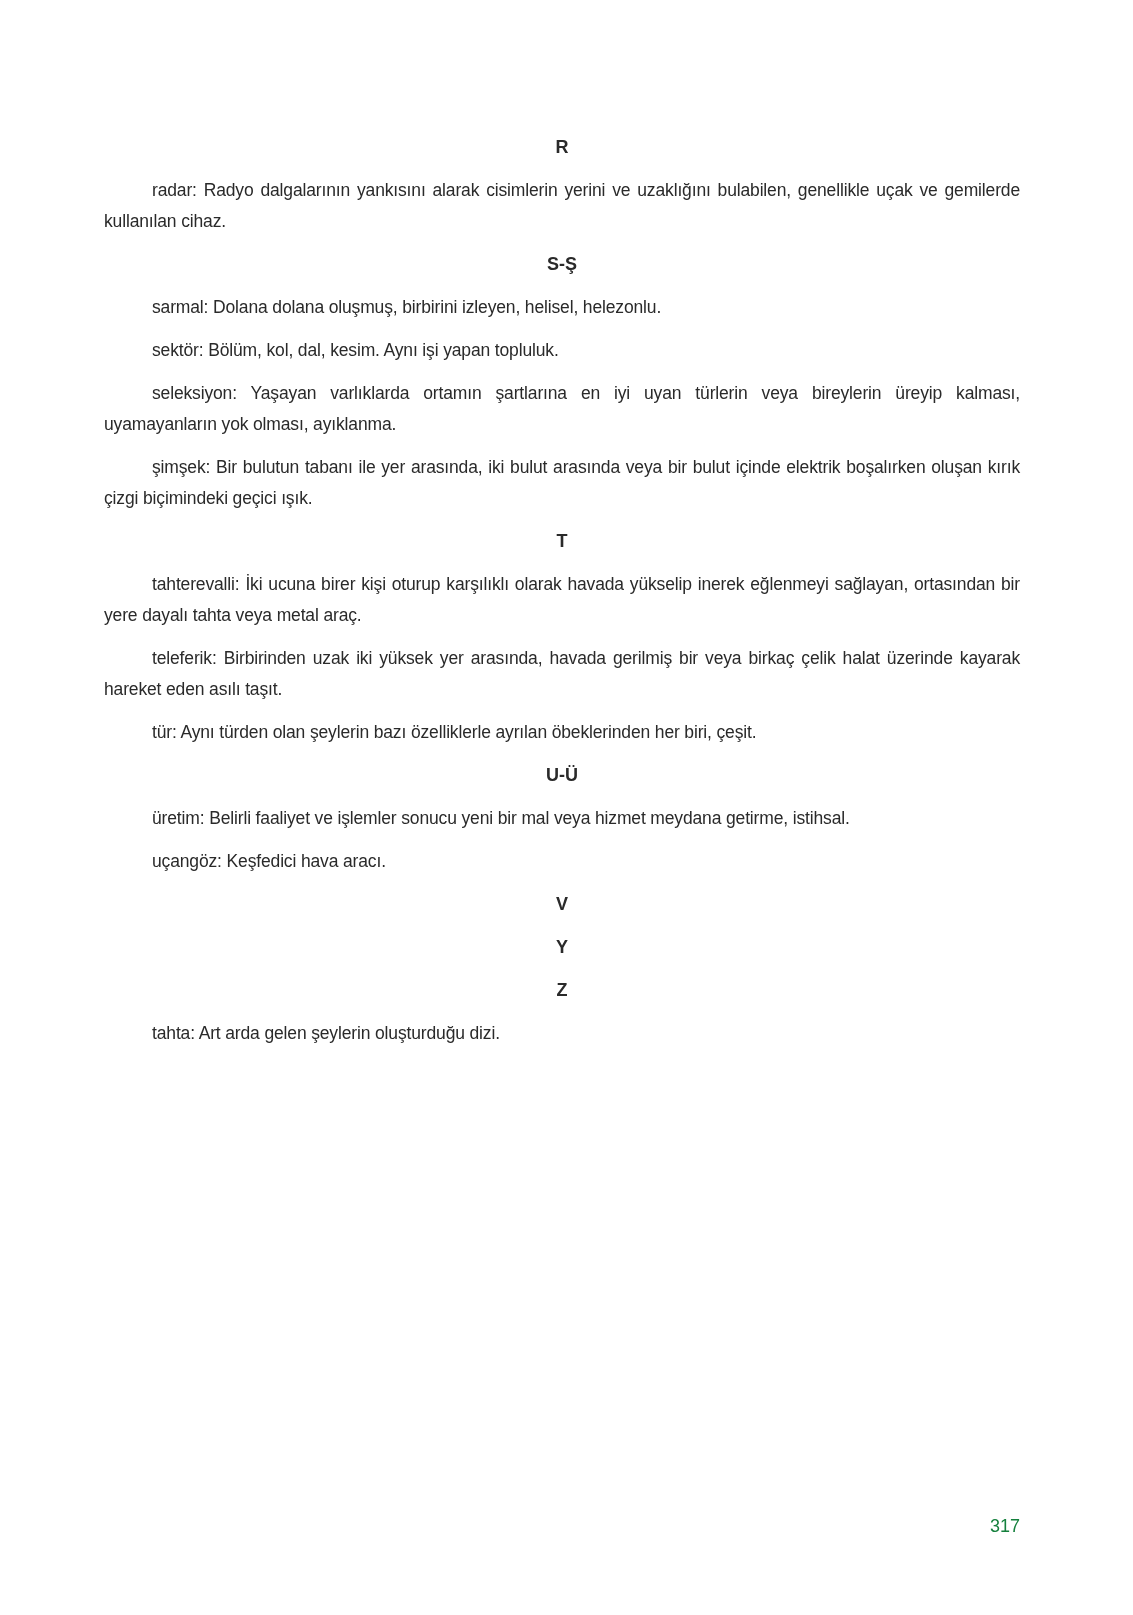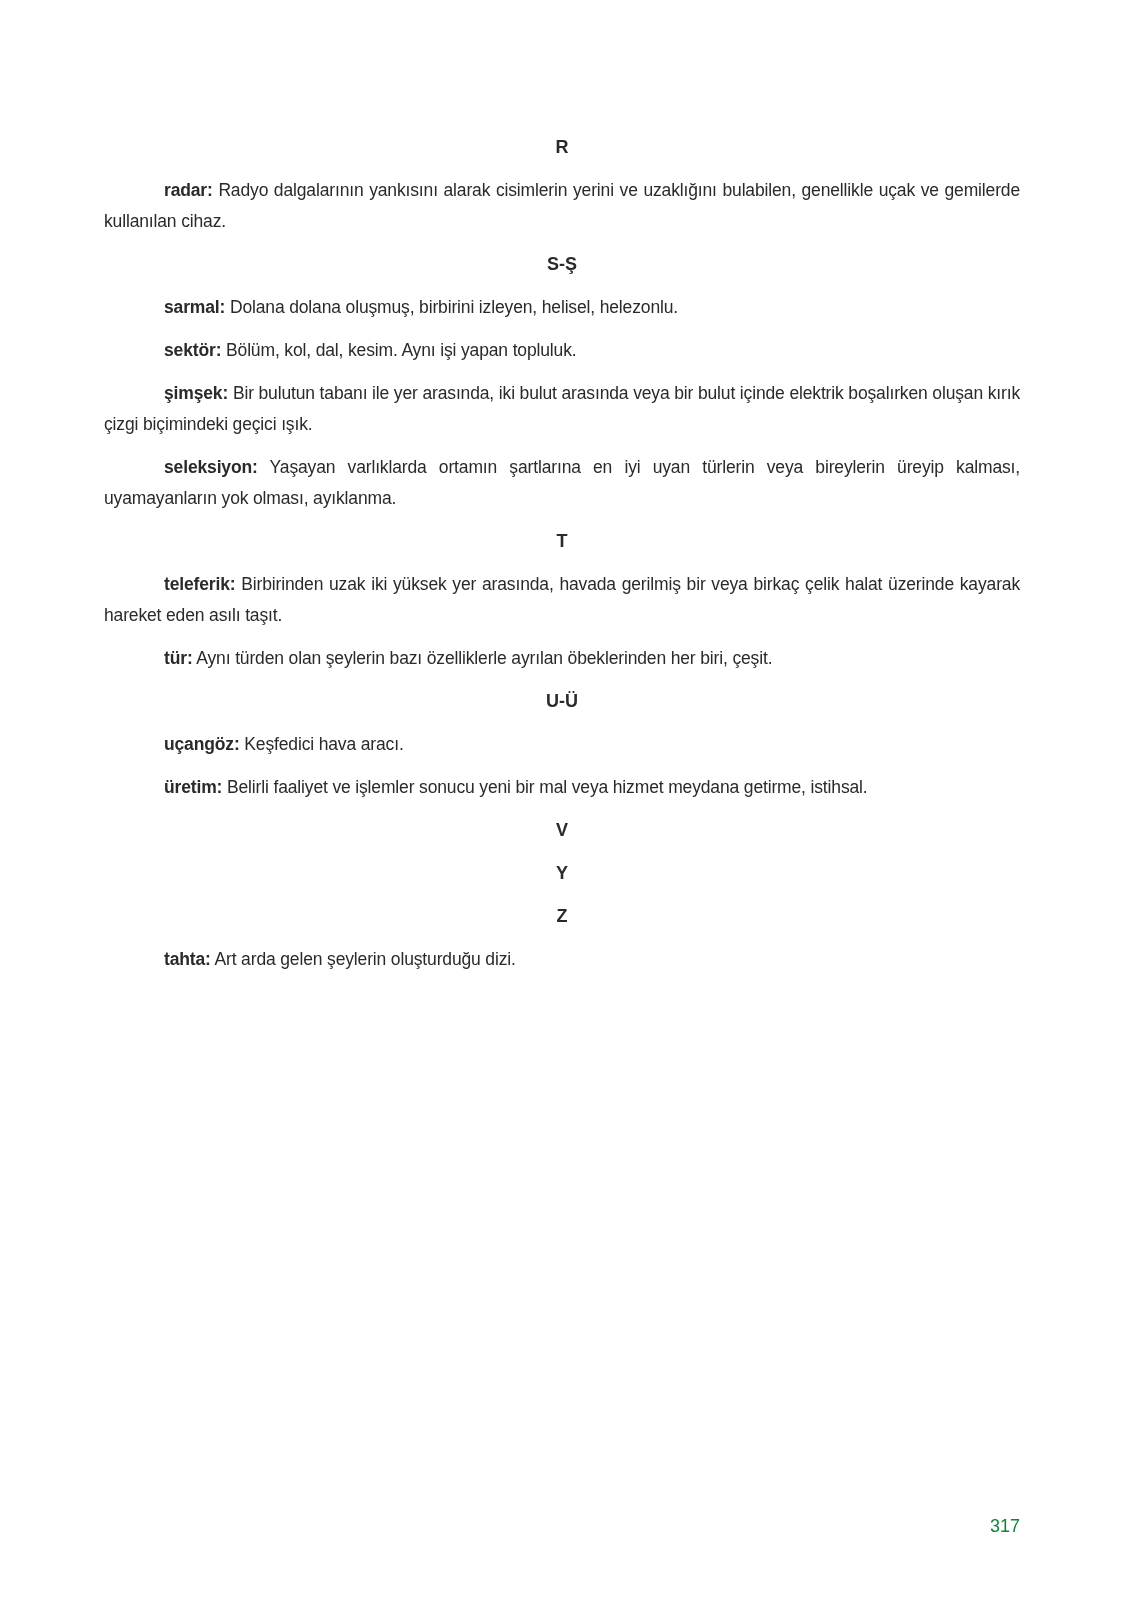--- a/index.html
+++ b/index.html
@@ -33,22 +33,21 @@
     text-align: center;
     margin: 12px 0;
     line-height: 31px;
     letter-spacing: 0;
   }
   .entry {
     margin: 12px 0;
     text-indent: 48px;
   }
   .term {
-    font-weight: 700;
-    margin-left: 12px;
+    font-weight: 400;
   }
   .page-number {
     position: absolute;
     left: 104px;
     top: 1512px;
     width: 916px;
     text-align: right;
     font-size: 18px;
     line-height: 28px;
     color: #15803d;
@@ -67,40 +66,41 @@
 
 </section>
 
   <section class="section">
     <h2 class="heading">S-Ş</h2>
 
   <p class="entry"><span class="term">sarmal:</span> <span class="definition">Dolana dolana oluşmuş, birbirini izleyen, helisel, helezonlu.</span></p>
 
   <p class="entry"><span class="term">sektör:</span> <span class="definition">Bölüm, kol, dal, kesim. Aynı işi yapan topluluk.</span></p>
 
+  <p class="entry"><span class="term">seleksiyon:</span> <span class="definition">Yaşayan varlıklarda ortamın şartlarına en iyi uyan türlerin veya bireylerin üreyip kalması, uyamayanların yok olması, ayıklanma.</span></p>
+
   <p class="entry"><span class="term">şimşek:</span> <span class="definition">Bir bulutun tabanı ile yer arasında, iki bulut arasında veya bir bulut içinde elektrik boşalırken oluşan kırık çizgi biçimindeki geçici ışık.</span></p>
-
-  <p class="entry"><span class="term">seleksiyon:</span> <span class="definition">Yaşayan varlıklarda ortamın şartlarına en iyi uyan türlerin veya bireylerin üreyip kalması, uyamayanların yok olması, ayıklanma.</span></p>
 </section>
 
   <section class="section">
     <h2 class="heading">T</h2>
 
+  <p class="entry"><span class="term">tahterevalli:</span> <span class="definition">İki ucuna birer kişi oturup karşılıklı olarak havada yükselip inerek eğlenmeyi sağlayan, or­tasından bir yere dayalı tahta veya metal araç.</span></p>
 
   <p class="entry"><span class="term">teleferik:</span> <span class="definition">Birbirinden uzak iki yüksek yer arasında, havada gerilmiş bir veya birkaç çelik halat üzerinde kayarak hareket eden asılı taşıt.</span></p>
 
   <p class="entry"><span class="term">tür:</span> <span class="definition">Aynı türden olan şeylerin bazı özelliklerle ayrılan öbeklerinden her biri, çeşit.</span></p>
 </section>
 
   <section class="section">
     <h2 class="heading">U-Ü</h2>
 
+  <p class="entry"><span class="term">üretim:</span> <span class="definition">Belirli faaliyet ve işlemler sonucu yeni bir mal veya hizmet meydana getirme, istihsal.</span></p>
+
   <p class="entry"><span class="term">uçangöz:</span> <span class="definition">Keşfedici hava aracı.</span></p>
-
-  <p class="entry"><span class="term">üretim:</span> <span class="definition">Belirli faaliyet ve işlemler sonucu yeni bir mal veya hizmet meydana getirme, istihsal.</span></p>
 </section>
 
   <section class="section">
     <h2 class="heading">V</h2>
 
 </section>
 
   <section class="section">
     <h2 class="heading">Y</h2>
 

